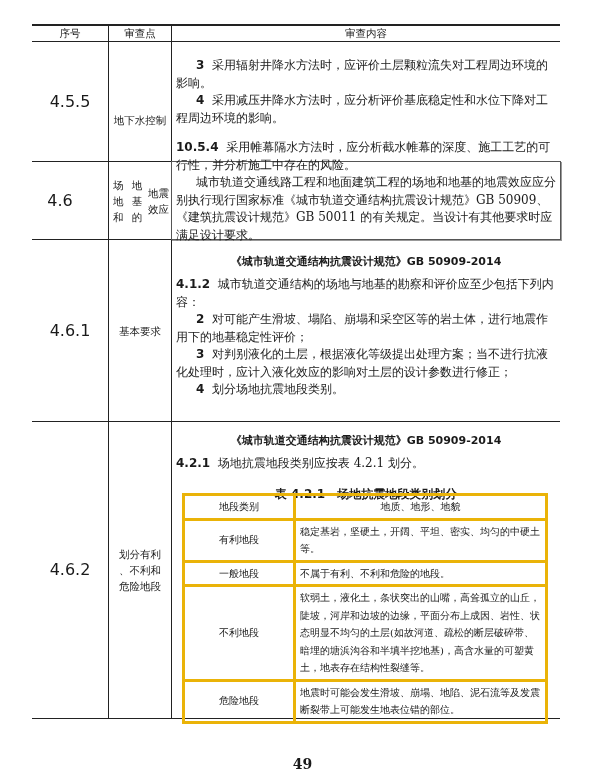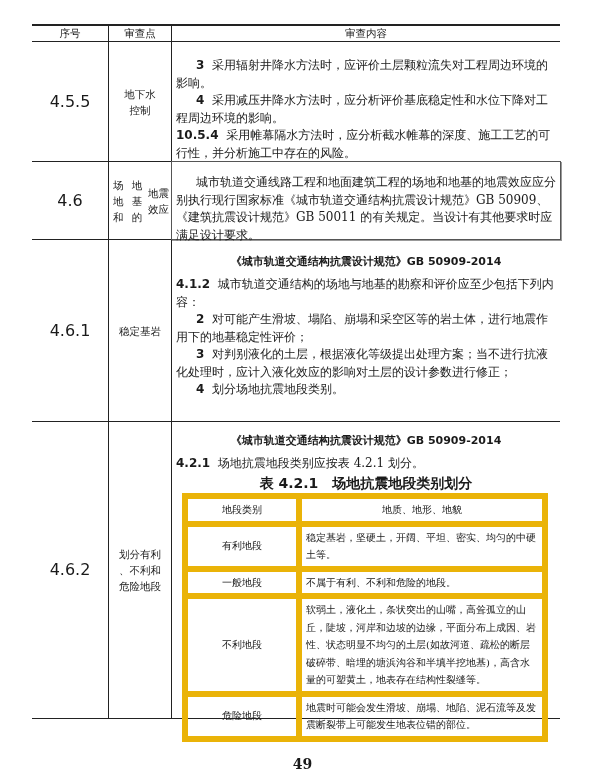--- a/index.html
+++ b/index.html
@@ -11,21 +11,21 @@
   .cell { position:absolute; font-size:10.5px; line-height:16px; }
   .center { display:flex; align-items:center; justify-content:center; text-align:center; }
   .num { font-weight:normal; font-family:"DejaVu Sans","Liberation Sans",sans-serif; font-size:16px; }
   .p { font-size:12px; line-height:17.5px; margin:0; }
   .indent { text-indent:20px; }
   .b { font-weight:bold; font-family:"DejaVu Sans","Liberation Sans",sans-serif; }
   .title { font-weight:bold; font-size:11px; text-align:center; font-family:"DejaVu Sans","Liberation Sans",sans-serif; }
   .box46 { position:absolute; left:171px; top:161px; width:388px; height:77px;
            border:1px solid #555; box-shadow:1px 1px 0 #999; }
   table.inner { position:absolute; left:182px; top:493px; width:366px; border-collapse:collapse; font-size:10px; }
-  table.inner td { border:6px solid #eab308; padding:2px 4px; line-height:17.5px; vertical-align:middle; }
+  table.inner td { border:3px solid #eab308; padding:2px 4px; line-height:17.5px; vertical-align:middle; }
   table.inner td.k { width:100px; text-align:center; }
   .pagenum { position:absolute; left:0; width:605px; top:756px; text-align:center; font-size:14px; font-weight:bold; }
 </style>
 </head>
 <body>
 
 <div class="page">
 
   <div class="hline" style="left:32px;top:24px;width:528px;height:1.5px;"></div>
   <div class="hline" style="left:32px;top:41px;width:528px;height:1px;"></div>
@@ -37,62 +37,62 @@
   <div class="vline" style="left:108px;top:24px;height:694px;"></div>
   <div class="vline" style="left:171px;top:24px;height:694px;"></div>
 
   <div class="box46"></div>
 
   <div class="cell center" style="left:32px;top:25px;width:76px;height:16px;">序号</div>
   <div class="cell center" style="left:109px;top:25px;width:62px;height:16px;">审查点</div>
   <div class="cell center" style="left:172px;top:25px;width:388px;height:16px;">审查内容</div>
 
   <div class="cell center num" style="left:32px;top:42px;width:76px;height:119px;">4.5.5</div>
-  <div class="cell center" style="left:109px;top:42px;width:62px;height:119px;flex-direction:column;">
+  <div class="cell center" style="left:109px;top:60px;width:62px;height:119px;flex-direction:row;">
     <span>地下水</span>
     <span>控制</span>
   </div>
   <div class="cell" style="left:176px;top:57px;width:380px;">
     <p class="p indent"><span class="b">3</span>&nbsp;&nbsp;<span>采用辐射井降水方法时，应评价土层颗粒流失对工程周边环境的影响。</span></p>
     <p class="p indent"><span class="b">4</span>&nbsp;&nbsp;<span>采用减压井降水方法时，应分析评价基底稳定性和水位下降对工程周边环境的影响。</span></p>
-    <p class="p" style="margin-top:0;"><span class="b">10.5.4</span>&nbsp;&nbsp;<span>采用帷幕隔水方法时，应分析截水帷幕的深度、施工工艺的可行性，并分析施工中存在的风险。</span></p>
+    <p class="p" style="margin-top:12px;"><span class="b">10.5.4</span>&nbsp;&nbsp;<span>采用帷幕隔水方法时，应分析截水帷幕的深度、施工工艺的可行性，并分析施工中存在的风险。</span></p>
   </div>
 
-  <div class="cell center num" style="left:32px;top:162px;width:76px;height:77px;">4.6</div>
+  <div class="cell center num" style="left:22px;top:162px;width:76px;height:77px;">4.6</div>
   <div class="cell center" style="left:109px;top:162px;width:62px;height:77px;flex-direction:row;">
     <span>场地和</span>
     <span>地基的</span>
     <span>地震效应</span>
   </div>
   <div class="cell" style="left:176px;top:174px;width:380px;">
     <p class="p indent">城市轨道交通线路工程和地面建筑工程的场地和地基的地震效应应分别执行现行国家标准《城市轨道交通结构抗震设计规范》GB 50909、《建筑抗震设计规范》GB 50011 的有关规定。当设计有其他要求时应满足设计要求。</p>
   </div>
 
   <div class="cell center num" style="left:32px;top:240px;width:76px;height:181px;">4.6.1</div>
   <div class="cell center" style="left:109px;top:240px;width:62px;height:181px;">
-    <span>稳定基岩</span>
+    <span>基本要求</span>
   </div>
   <div class="cell" style="left:176px;top:254px;width:380px;">
     <div class="title" style="margin-bottom:6px;">《城市轨道交通结构抗震设计规范》GB 50909-2014</div>
     <p class="p"><span class="b">4.1.2</span>&nbsp;&nbsp;<span>城市轨道交通结构的场地与地基的勘察和评价应至少包括下列内容：</span></p>
     <p class="p indent"><span class="b">2</span>&nbsp;&nbsp;<span>对可能产生滑坡、塌陷、崩塌和采空区等的岩土体，进行地震作用下的地基稳定性评价；</span></p>
     <p class="p indent"><span class="b">3</span>&nbsp;&nbsp;<span>对判别液化的土层，根据液化等级提出处理方案；当不进行抗液化处理时，应计入液化效应的影响对土层的设计参数进行修正；</span></p>
     <p class="p indent"><span class="b">4</span>&nbsp;&nbsp;<span>划分场地抗震地段类别。</span></p>
   </div>
 
   <div class="cell center num" style="left:32px;top:422px;width:76px;height:296px;">4.6.2</div>
   <div class="cell center" style="left:109px;top:422px;width:62px;height:296px;flex-direction:column;">
     <span>划分有利</span>
     <span>、不利和</span>
     <span>危险地段</span>
   </div>
   <div class="cell" style="left:176px;top:433px;width:380px;">
     <div class="title" style="margin-bottom:6px;">《城市轨道交通结构抗震设计规范》GB 50909-2014</div>
     <p class="p"><span class="b">4.2.1</span>&nbsp;&nbsp;<span>场地抗震地段类别应按表 4.2.1 划分。</span></p>
-    <div class="title" style="font-size:14px;margin-top:2px;">表 4.2.1　场地抗震地段类别划分</div>
+    <div class="title" style="font-size:12px;margin-top:13px;">表 4.2.1　场地抗震地段类别划分</div>
   </div>
 
   <table class="inner">
     <tbody>
         <tr>
       <td class="k">地段类别</td>
       <td style="text-align:center;">地质、地形、地貌</td>
     </tr>
     <tr>
       <td class="k">有利地段</td>

